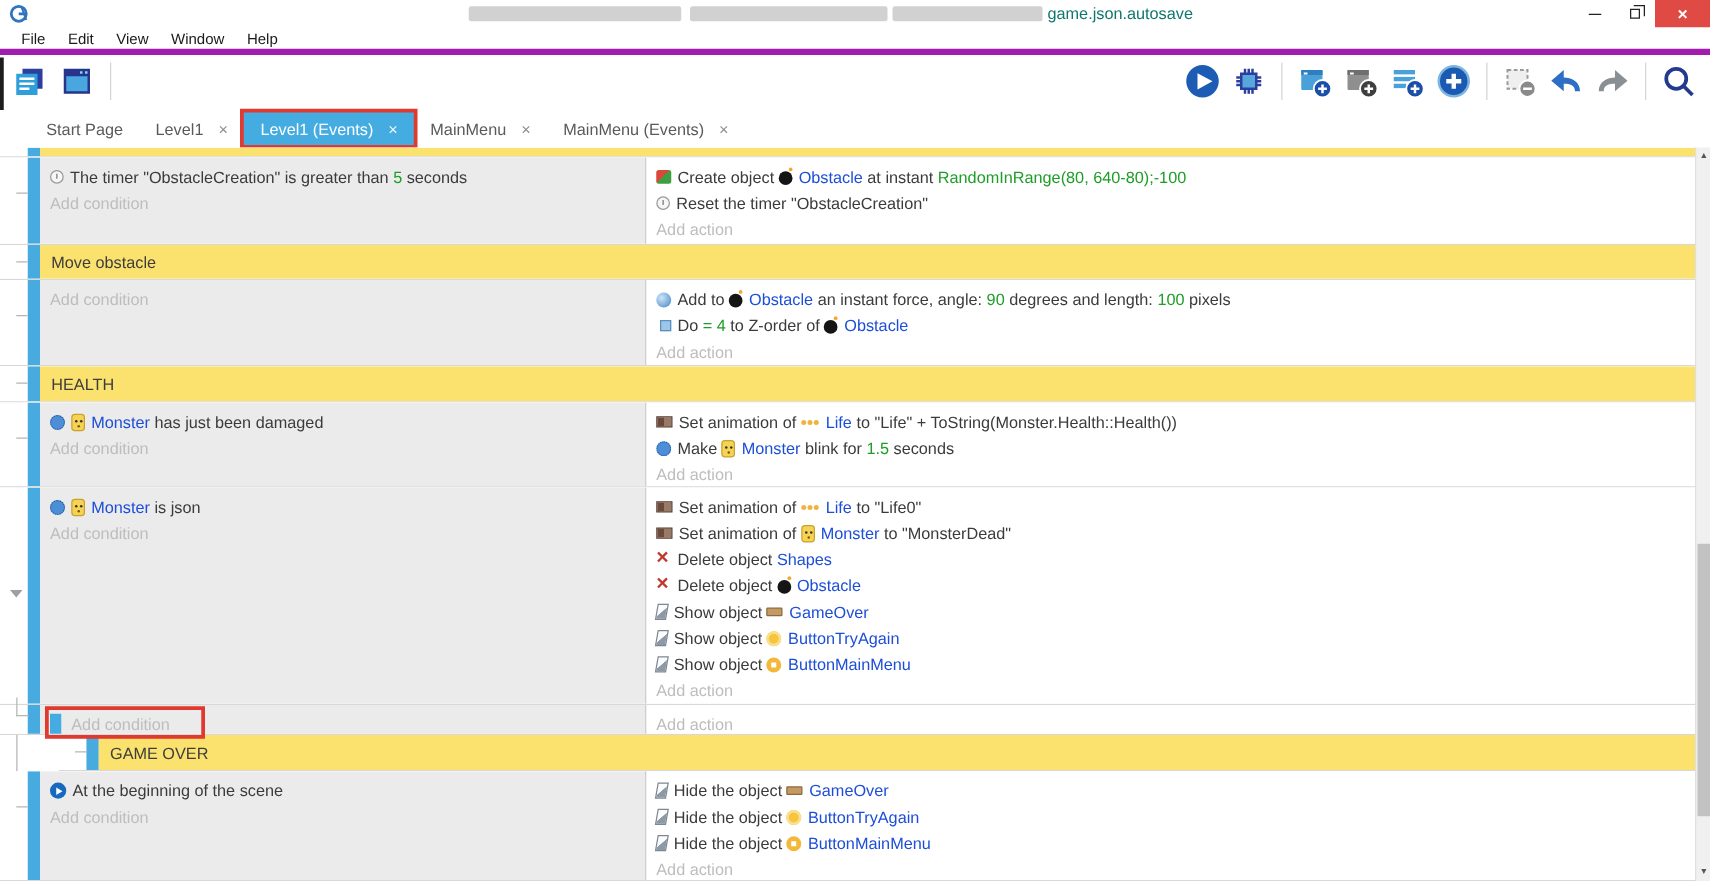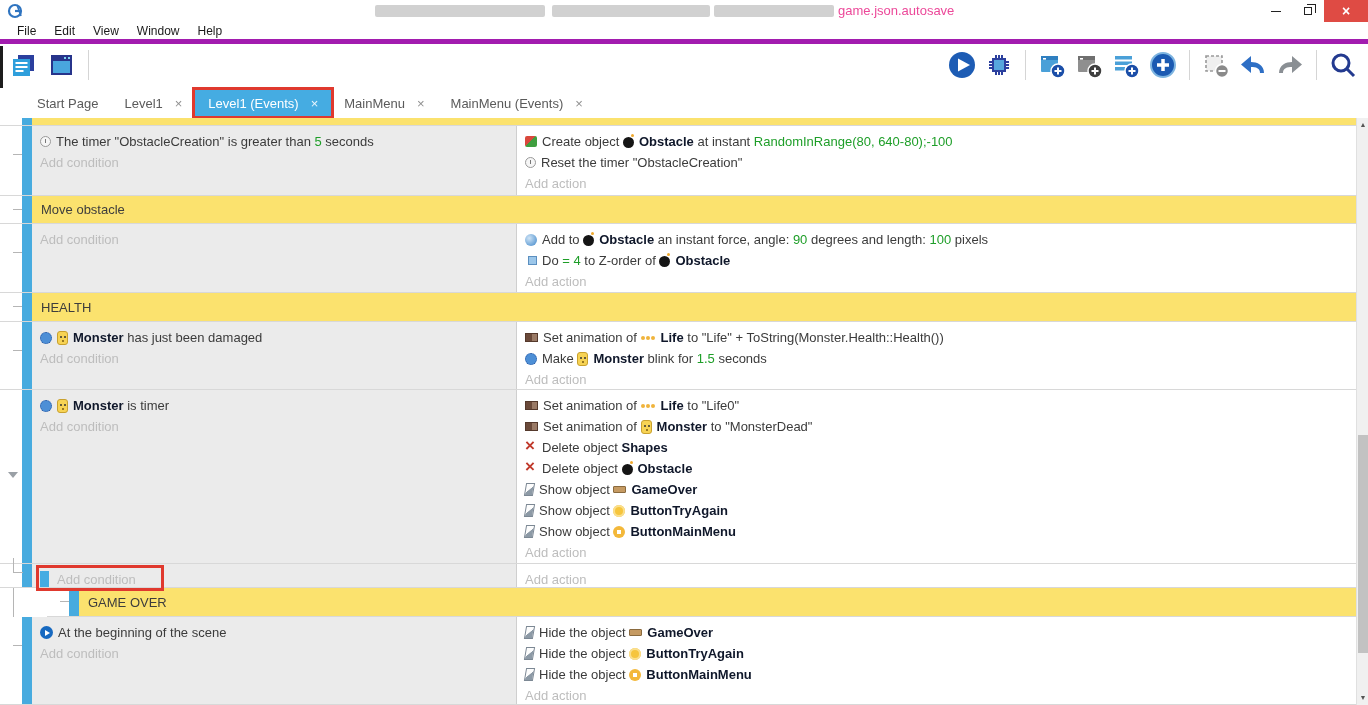--- a/index.html
+++ b/index.html
@@ -3,21 +3,21 @@
 <meta charset="utf-8">
 <style>
   *{box-sizing:border-box;margin:0;padding:0}
   html,body{width:1368px;height:705px;overflow:hidden}
   body{font-family:"Liberation Sans","DejaVu Sans",sans-serif;background:#fff;position:relative;font-size:13px;color:#2b2b2b}
 
   
   #titlebar{position:absolute;top:0;left:0;width:1368px;height:22px;background:#fff;display:flex;align-items:center}
   #logo{margin-left:6px;width:18px;height:18px;display:flex;align-items:center;justify-content:center}
   .blur{position:absolute;top:5px;height:12px;background:#c9c9c9;border-radius:2px;opacity:.85}
-  #title-text{position:absolute;left:838px;top:3px;font-size:13px;color:#ec4899;white-space:nowrap}
+  #title-text{position:absolute;left:838px;top:3px;font-size:13px;color:#0f766e;white-space:nowrap}
   #wincontrols{position:absolute;right:0;top:0;height:22px;display:flex}
   .winbtn{width:32px;height:22px;display:flex;align-items:center;justify-content:center;cursor:default}
   .winbtn.close{width:44px;background:#DF4B44;color:#fff}
   .glyph-min{width:10px;height:1px;background:#222}
   .glyph-restore{width:8px;height:8px;border:1px solid #222;position:relative;background:#fff}
   .glyph-restore::before{content:"";position:absolute;left:2px;top:-4px;width:8px;height:8px;border:1px solid #222;border-bottom:none;border-left:none}
   .glyph-close::before{content:"×";font-size:14px;line-height:22px;font-weight:bold}
 
   
   #menubar{position:absolute;top:22px;left:0;width:1368px;height:22px;background:#fff;display:flex;align-items:center;padding-left:8px;border-bottom:5px solid #a21caf}
@@ -45,21 +45,21 @@
   .row{position:relative;display:flex;border-bottom:1px solid #D8D8D8;overflow:hidden;background:#fff}
   .row.ov{overflow:visible}
   .rmargin{width:22px;flex:0 0 22px;background:#fff;position:relative}
   .tick{position:absolute;left:13px;width:9px;height:1px;background:#b5b5b5}
   .rbar{width:10px;flex:0 0 10px;background:#47ABDF}
   .ccell{flex:1;background:#FBE26E;font-size:13px;color:#3d3d3d;display:flex;align-items:center;padding-left:9px;cursor:default}
   .ccond{width:485px;flex:0 0 485px;background:#EBEBEB;border-right:1px solid #CFCFCF;padding-top:5px;position:relative}
   .cact{flex:1;background:#fff;padding-top:5px}
   .line{height:21px;line-height:21px;white-space:nowrap;overflow:hidden;padding-left:8px;font-size:13px;color:#3b3b3b}
   .s-t{color:#3b3b3b}
-  .s-o{color:#0f172a;font-weight:bold}
+  .s-o{color:#1d4ed8;font-weight:normal}
   .s-e{color:#1E9E28}
   .ph{color:#BDBDBD}
   .chip{display:inline-block;vertical-align:middle;width:9px;height:16px;background:#45ACE2;margin-right:8px;margin-top:-3px}
   .redbox{position:absolute;left:4px;top:1px;width:128px;height:26px;border:3px solid #E0392E;z-index:6;pointer-events:none}
   .tri{position:absolute;left:8px;top:354px;width:0;height:0;border-left:5px solid transparent;border-right:5px solid transparent;border-top:6px solid #9aa0a6;z-index:2}
   .lconn-v{position:absolute;left:13px;top:440px;width:1px;height:15px;background:#b5b5b5;z-index:2}
   .lconn-h{position:absolute;left:13px;top:454px;width:10px;height:1px;background:#b5b5b5;z-index:2}
 
   
   .icon{display:inline-block;vertical-align:middle;margin-right:5px;position:relative;margin-top:-2px}
@@ -312,21 +312,21 @@
       <div class="cact">
         <div class="line"><span class="icon animation-icon"></span><span class="s-t">Set animation of </span><span class="icon life-icon"></span><span class="s-o">Life</span><span class="s-t"> to "Life" + ToString(Monster.Health::Health())</span></div>
         <div class="line"><span class="icon blink-icon"></span><span class="s-t">Make </span><span class="icon monster-icon"></span><span class="s-o">Monster</span><span class="s-t"> blink for </span><span class="s-e">1.5</span><span class="s-t"> seconds</span></div>
         <div class="line ph">Add action</div>
       </div>
     </div>
     <div class="row" style="height: 174px;">
       <div class="rmargin"></div>
       <div class="rbar"></div>
       <div class="ccond">
-        <div class="line"><span class="icon health-behavior-icon"></span><span class="icon monster-icon"></span><span class="s-o">Monster</span><span class="s-t"> is timer</span></div>
+        <div class="line"><span class="icon health-behavior-icon"></span><span class="icon monster-icon"></span><span class="s-o">Monster</span><span class="s-t"> is json</span></div>
         <div class="line ph">Add condition</div>
       </div>
       <div class="cact">
         <div class="line"><span class="icon animation-icon"></span><span class="s-t">Set animation of </span><span class="icon life-icon"></span><span class="s-o">Life</span><span class="s-t"> to "Life0"</span></div>
         <div class="line"><span class="icon animation-icon"></span><span class="s-t">Set animation of </span><span class="icon monster-icon"></span><span class="s-o">Monster</span><span class="s-t"> to "MonsterDead"</span></div>
         <div class="line"><span class="icon delete-object-icon"></span><span class="s-t">Delete object </span><span class="s-o">Shapes</span></div>
         <div class="line"><span class="icon delete-object-icon"></span><span class="s-t">Delete object </span><span class="icon bomb-icon"></span><span class="s-o">Obstacle</span></div>
         <div class="line"><span class="icon visibility-icon"></span><span class="s-t">Show object </span><span class="icon gameover-icon"></span><span class="s-o">GameOver</span></div>
         <div class="line"><span class="icon visibility-icon"></span><span class="s-t">Show object </span><span class="icon button-yellow-icon"></span><span class="s-o">ButtonTryAgain</span></div>
         <div class="line"><span class="icon visibility-icon"></span><span class="s-t">Show object </span><span class="icon button-home-icon"></span><span class="s-o">ButtonMainMenu</span></div>

